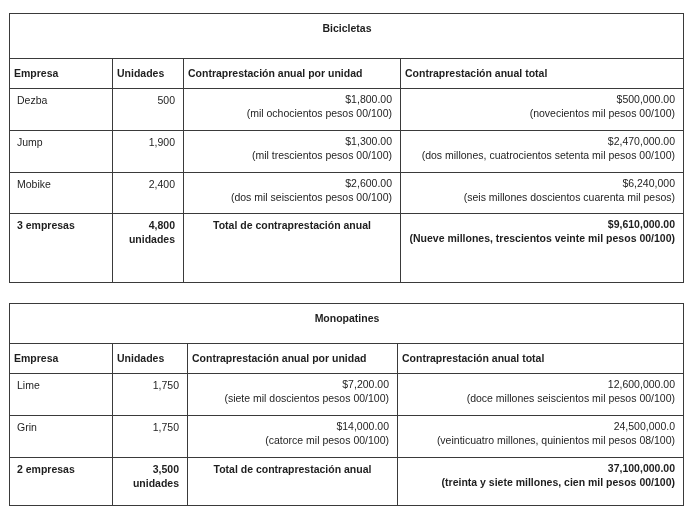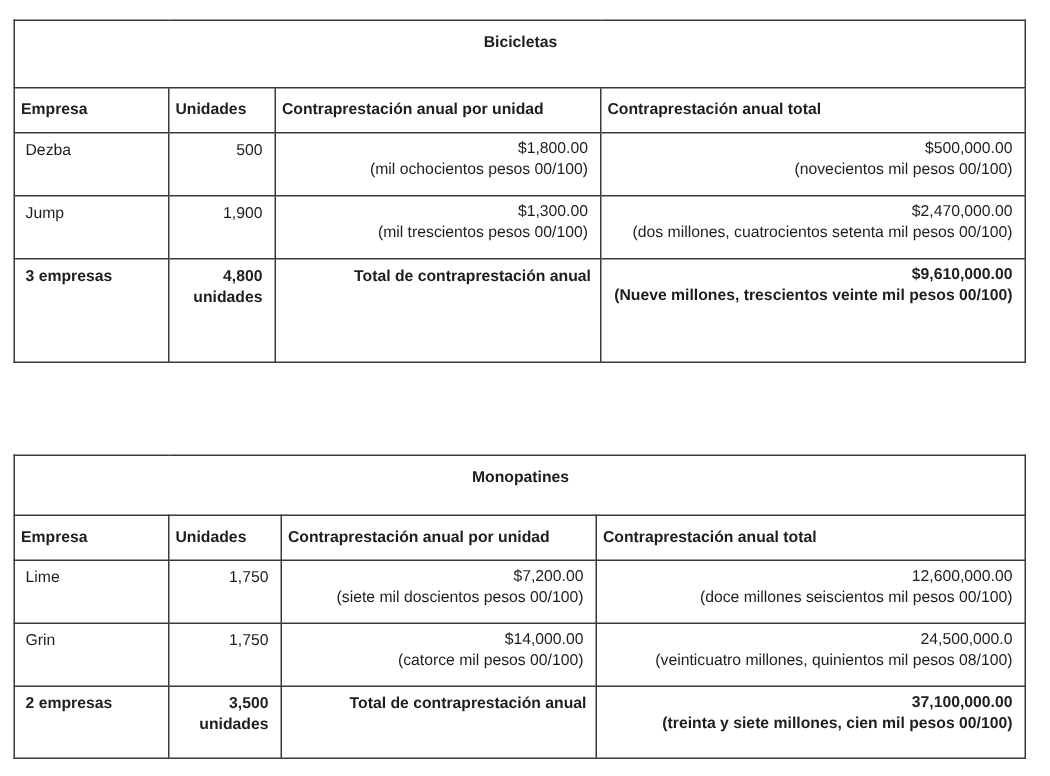--- a/index.html
+++ b/index.html
@@ -38,21 +38,21 @@
   }
   .doc-table th {
     font-weight: bold;
     text-align: left;
     vertical-align: middle;
     padding: 2px 4px;
   }
   .c-company { text-align: left;  padding: 5px 6px 4px 7px; }
   .c-units   { text-align: right; padding: 5px 8px 4px 4px; }
   .c-money   { text-align: right; padding: 4px 8px 4px 6px; }
-  .c-center  { text-align: right; padding: 5px 6px; }
+  .c-center  { text-align: center; padding: 5px 6px; }
   .bold   { font-weight: bold; }
   .nowrap { white-space: nowrap; }
 </style>
 </head>
 <body>
 
 <table class="doc-table" id="table-bicicletas">
   <colgroup>
     <col style="width:103px">
       <col style="width:71px">
@@ -84,20 +84,32 @@
   <tr style="height:42px">
     <td class="c-company">Jump</td>
     <td class="c-units">1,900</td>
     <td class="c-money">
       <div>$1,300.00</div>
       <div class="nowrap">(mil trescientos pesos 00/100)</div>
     </td>
     <td class="c-money">
       <div>$2,470,000.00</div>
       <div class="nowrap">(dos millones, cuatrocientos setenta mil pesos 00/100)</div>
+    </td>
+  </tr>
+  <tr style="height:41px">
+    <td class="c-company">Mobike</td>
+    <td class="c-units">2,400</td>
+    <td class="c-money">
+      <div>$2,600.00</div>
+      <div class="nowrap">(dos mil seiscientos pesos 00/100)</div>
+    </td>
+    <td class="c-money">
+      <div>$6,240,000</div>
+      <div class="nowrap">(seis millones doscientos cuarenta mil pesos)</div>
     </td>
   </tr>
   <tr style="height:69px">
     <td class="c-company bold">3 empresas</td>
     <td class="c-units bold">
       <div>4,800</div>
       <div>unidades</div>
     </td>
     <td class="c-center bold">Total de contraprestación anual</td>
     <td class="c-money bold">

